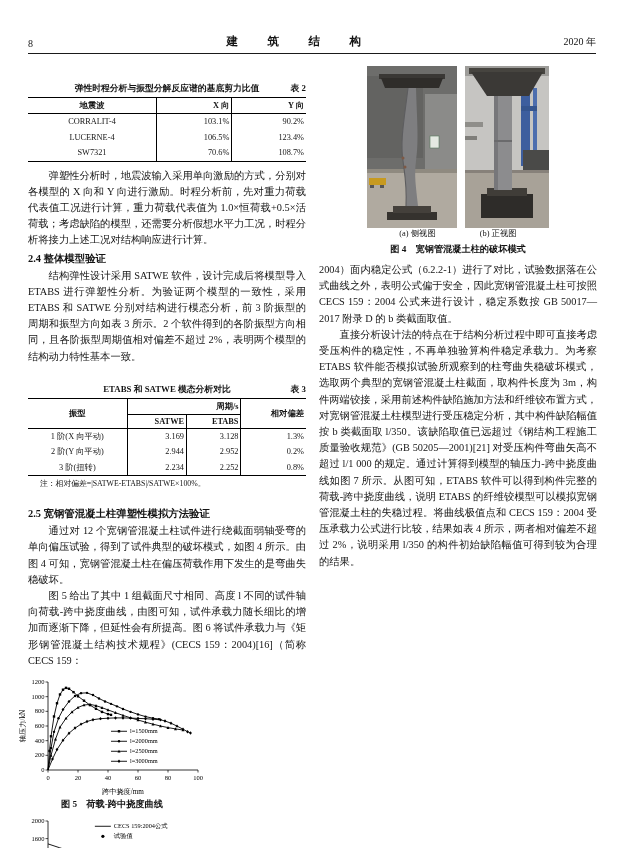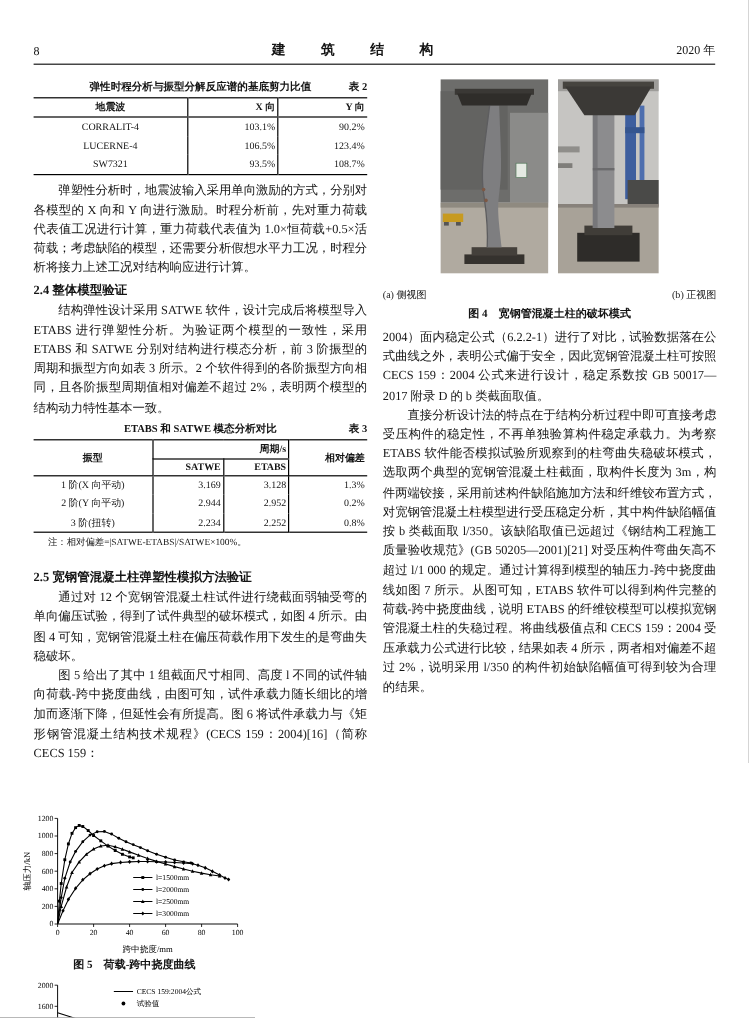--- a/index.html
+++ b/index.html
@@ -14,35 +14,35 @@
     border-bottom:1.6px solid #1a1a1a; padding-bottom:4px; font-size:10px;
   }
   .jtitle { font-weight:bold; font-size:11.5px; letter-spacing:9px; }
   
   .twocol { display:flex; gap:13px; padding:10px 28px 0 28px; height:616px; overflow:hidden; }
   .col { width:278px; flex:0 0 278px; }
   .para { font-size:10.3px; line-height:16.2px; text-align:justify; text-indent:2em; }
   .para.noindent { text-indent:0; }
   .shead { font-weight:bold; font-size:10.4px; line-height:17px; margin:1px 0; }
   
-  .ttitle { position:relative; text-align:center; font-weight:bold; font-size:8.8px; margin:3px 0 2px 0; }
+  .ttitle { position:relative; text-align:center; font-weight:bold; font-size:8.8px; margin:19px 0 2px 0; }
   .ttitle .tag { position:absolute; right:0; top:0; }
   table { width:100%; border-collapse:collapse; font-size:8.3px; text-align:center;
           border-top:1.4px solid #000; border-bottom:1.4px solid #000; margin-bottom:2px; }
   th { font-weight:bold; border-bottom:0.8px solid #000; padding:2px 2px; }
   td { padding:2px 2px; line-height:11.5px; }
   .vl { border-left:0.8px solid #000;text-align:right; }
   .t3 th.sub { border-bottom:0.8px solid #000; }
   .t3 th.span-top { border-bottom:0.8px solid #000; }
   .tnote { font-size:7.8px; margin:1px 0 16px 12px; }
   .gap4 { height:4px; }
   
   .photos { display:flex; justify-content:center; gap:8px; margin-top:2px; }
   .photos svg { display:block; }
-  .sublabels { display:flex; justify-content:space-between; gap:44px; font-size:8.4px; margin-top:12px; }
+  .sublabels { display:flex; justify-content:center; gap:44px; font-size:8.4px; margin-top:0; }
   .figcap { text-align:center; font-weight:bold; font-size:9.2px; margin-top:4px; margin-bottom:6px; }
   
   .figrow { display:flex; align-items:flex-start; padding:6px 4px 0 18px; gap:4px;flex-direction:column; }
   .figblock { display:flex; flex-direction:column; align-items:center; }
   .chart svg { display:block; font-family:"Liberation Serif","DejaVu Serif",serif; }
   .figcap2 { text-align:left; font-weight:bold; font-size:9.2px; margin-top:2px; white-space:nowrap; }
 </style>
 </head>
 <body>
 
@@ -77,21 +77,21 @@
               <td class="vl">103.1%</td>
               <td class="vl">90.2%</td>
             </tr>
             <tr>
               <td>LUCERNE-4</td>
               <td class="vl">106.5%</td>
               <td class="vl">123.4%</td>
             </tr>
             <tr>
               <td>SW7321</td>
-              <td class="vl">93.5%</td>
+              <td class="vl">70.6%</td>
               <td class="vl">108.7%</td>
             </tr>
           </tbody>
         </table>
       </div>
 
       <div class="gap4"></div>
       <p class="para">弹塑性分析时，地震波输入采用单向激励的方式，分别对各模型的 X 向和 Y 向进行激励。时程分析前，先对重力荷载代表值工况进行计算，重力荷载代表值为 1.0×恒荷载+0.5×活荷载；考虑缺陷的模型，还需要分析假想水平力工况，时程分析将接力上述工况对结构响应进行计算。</p>
       <div class="shead">2.4  整体模型验证</div>
       <p class="para">结构弹性设计采用 SATWE 软件，设计完成后将模型导入 ETABS 进行弹塑性分析。为验证两个模型的一致性，采用 ETABS 和 SATWE 分别对结构进行模态分析，前 3 阶振型的周期和振型方向如表 3 所示。2 个软件得到的各阶振型方向相同，且各阶振型周期值相对偏差不超过 2%，表明两个模型的结构动力特性基本一致。</p>

